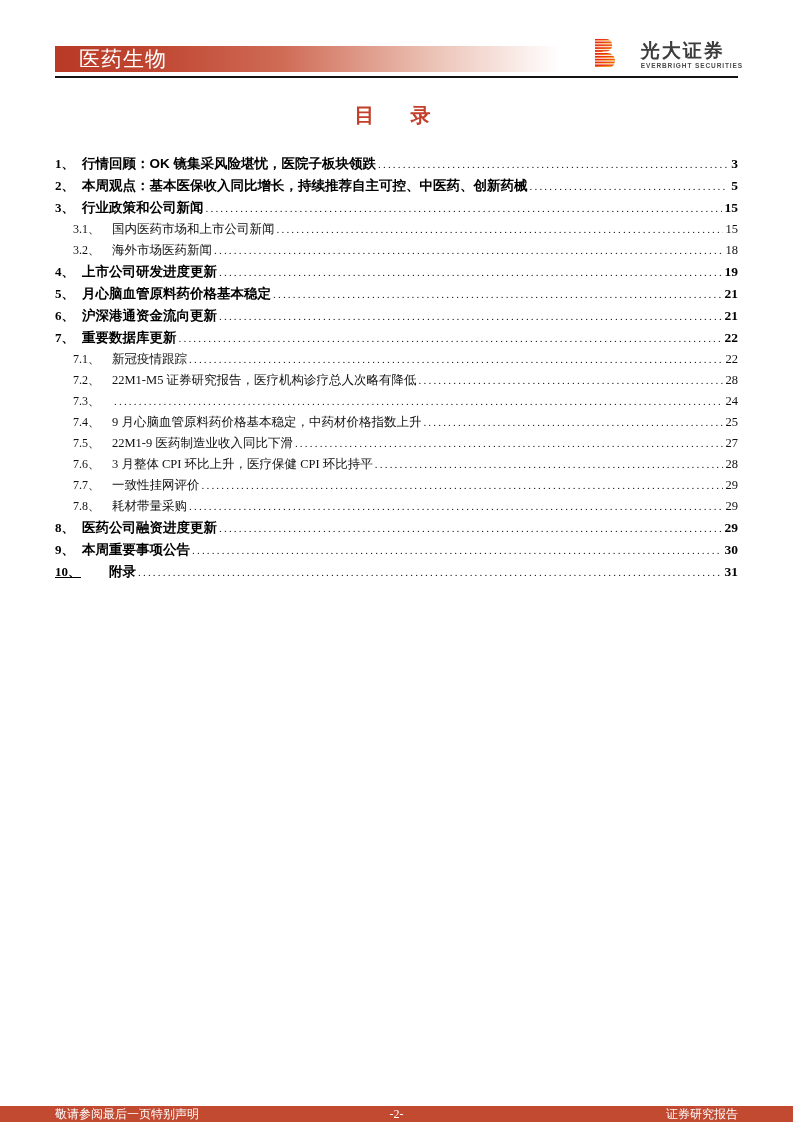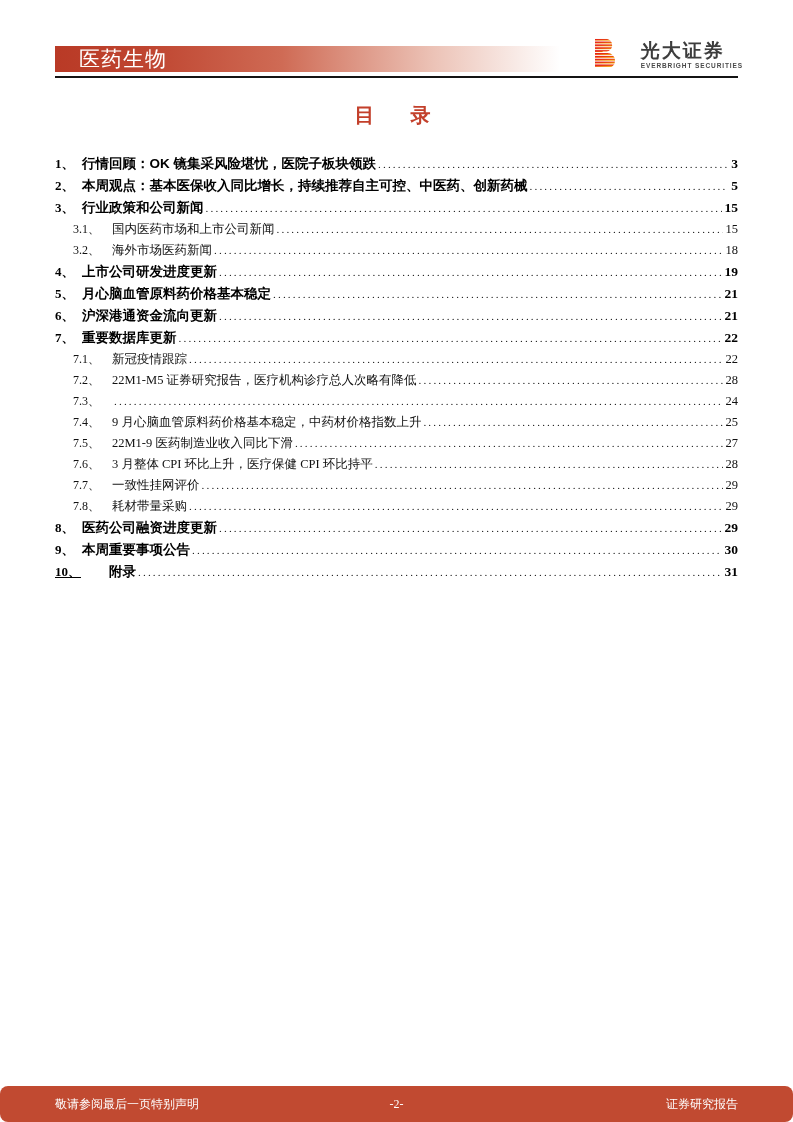--- a/index.html
+++ b/index.html
@@ -58,23 +58,23 @@
     content:"..................................................................................................................................................................................................................................................................";
     letter-spacing:2.2px; font-size:11px; font-weight:normal; color:#111;
     font-family:"Liberation Serif","DejaVu Serif",serif;
   }
   .page-num { font-family:"Liberation Serif","DejaVu Serif",serif; }
   .lvl1 .page-num { font-weight:bold; font-size:13.5px; }
   .lvl2 .page-num { font-size:12.5px; }
 
   
   .footer-bar {
-    position:absolute; left:0; bottom:0; width:793px; height:36px;
+    position:absolute; left:0; bottom:0; width:793px; height:16px;
     background:#c14a31; color:#ffffff; font-size:12px;
-    display:flex; align-items:center;border-radius:8px;
+    display:flex; align-items:center;
   }
   .footer-left  { position:absolute; left:55px; }
   .footer-center{ position:absolute; left:0; width:100%; text-align:center;
                   font-family:"Liberation Serif","DejaVu Serif",serif; }
   .footer-right { position:absolute; right:55px; }
 </style>
 </head>
 <body>
 
 <div class="page">

